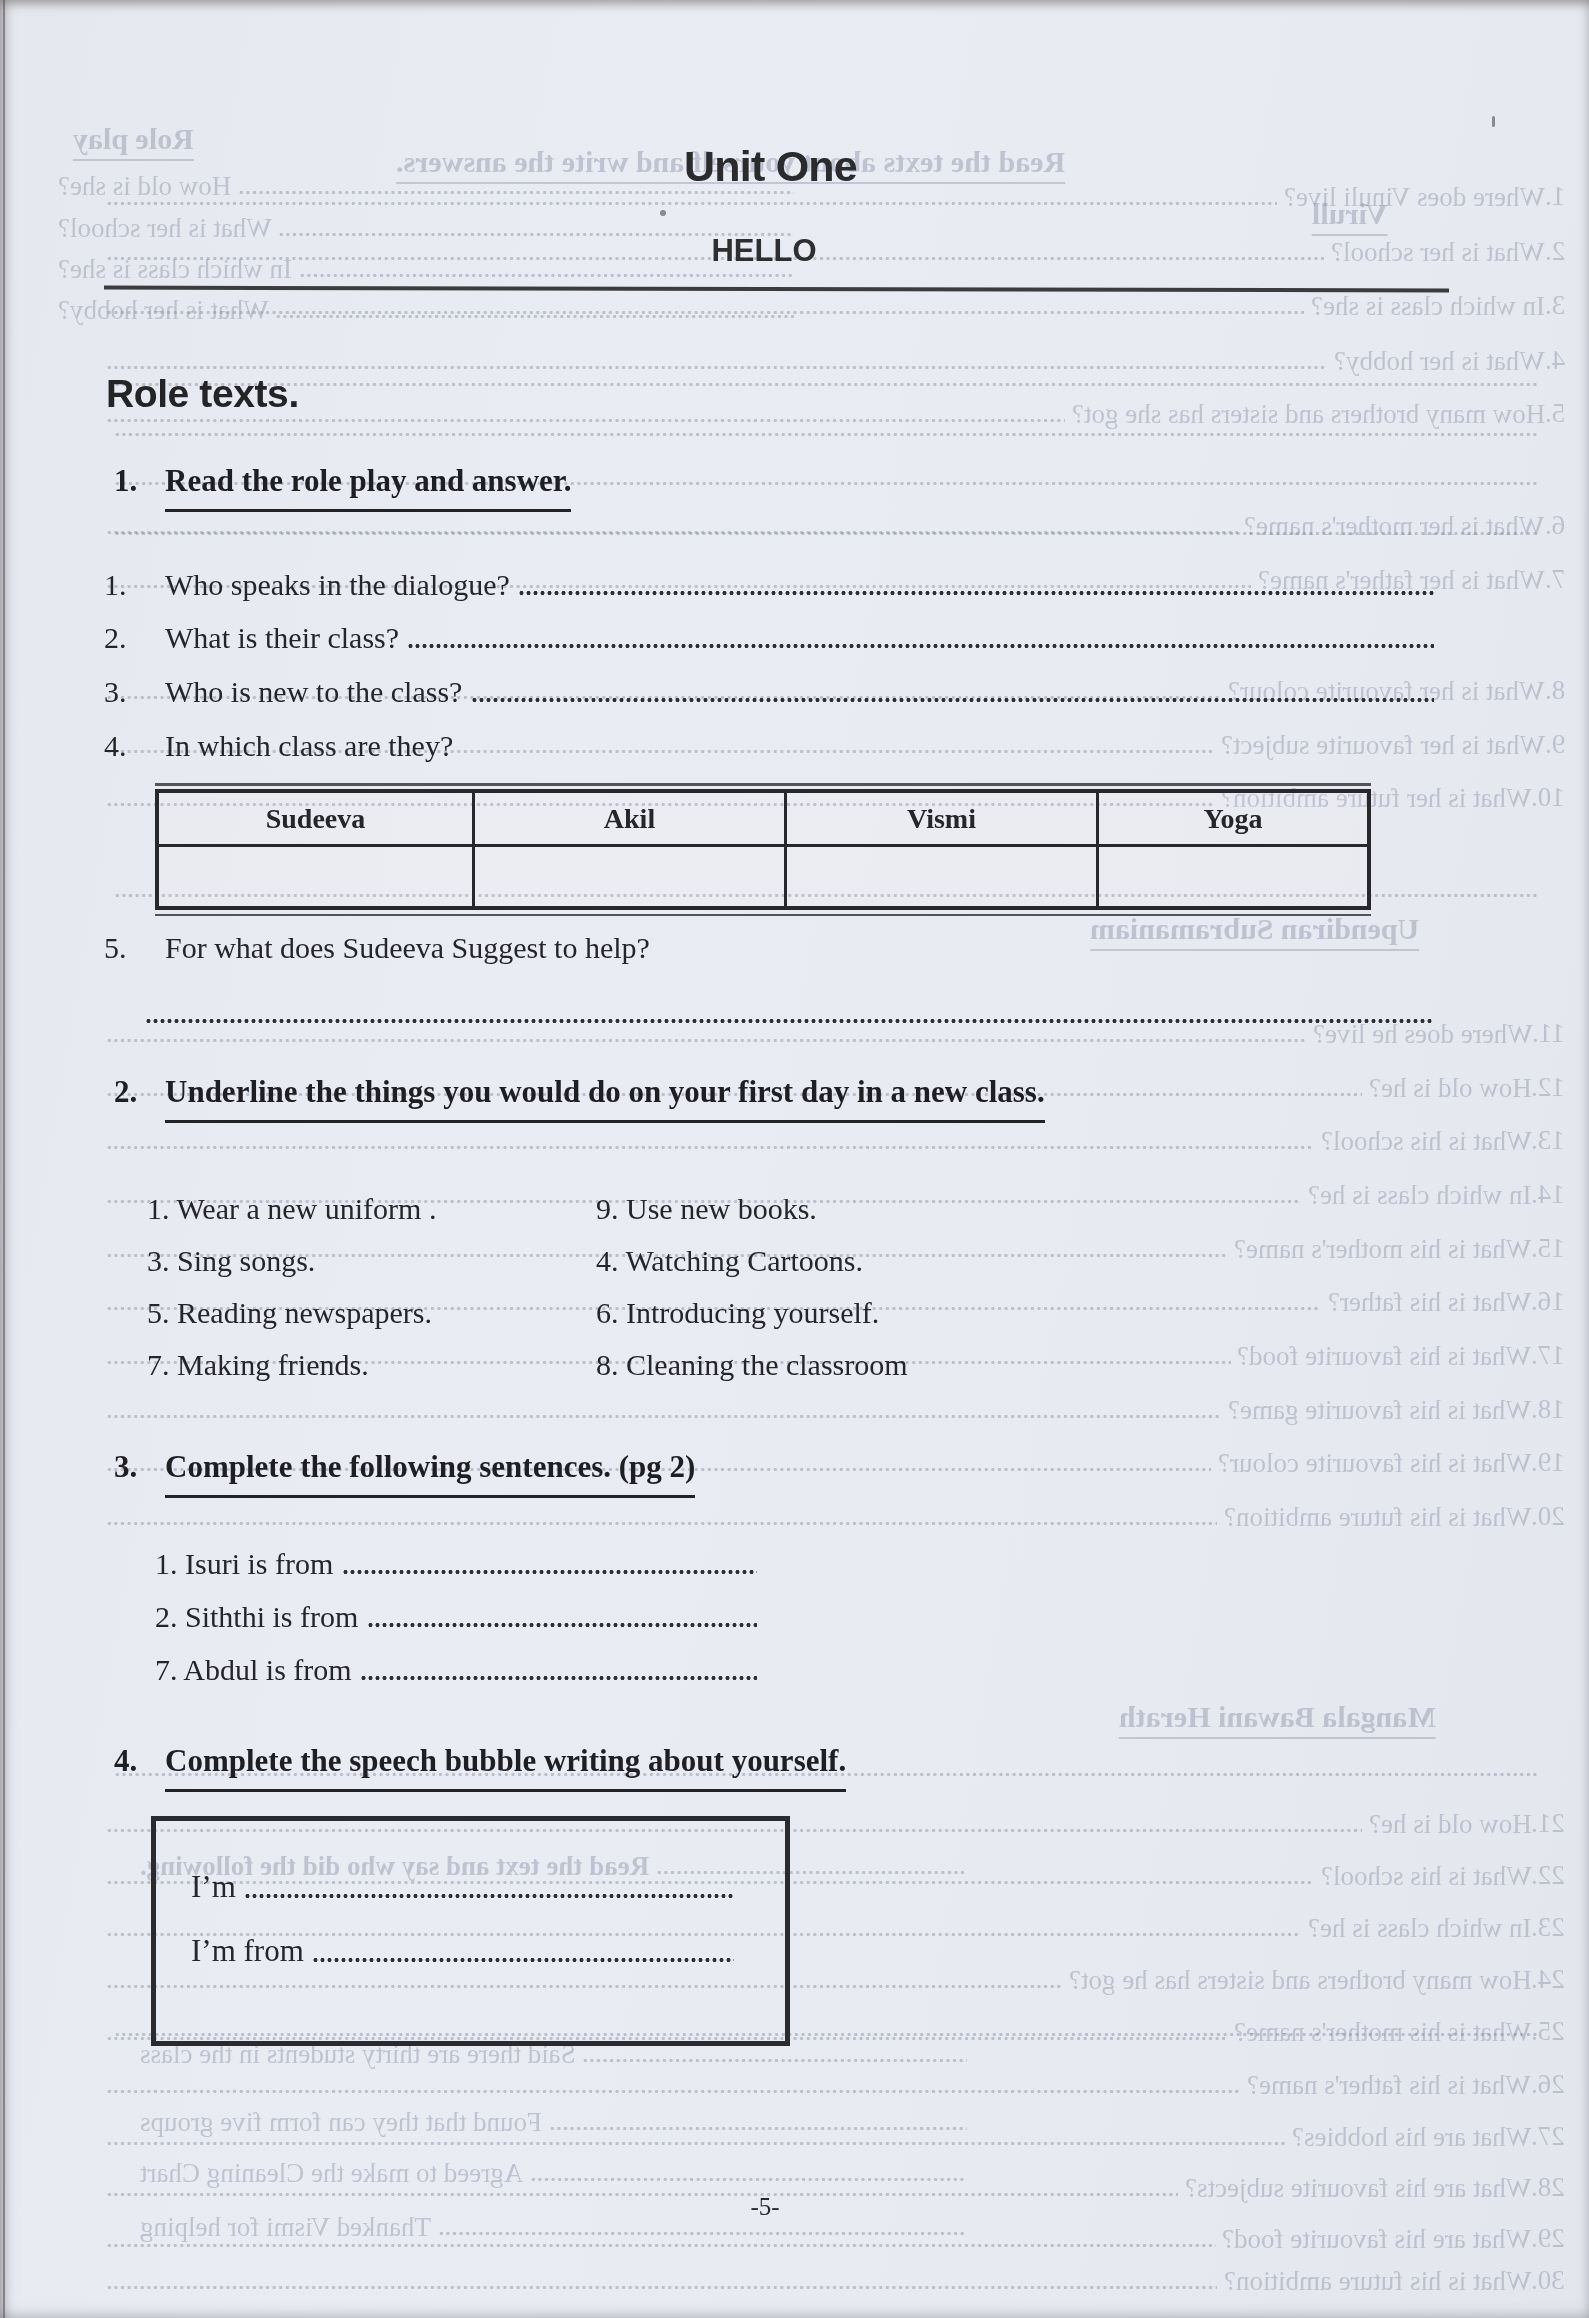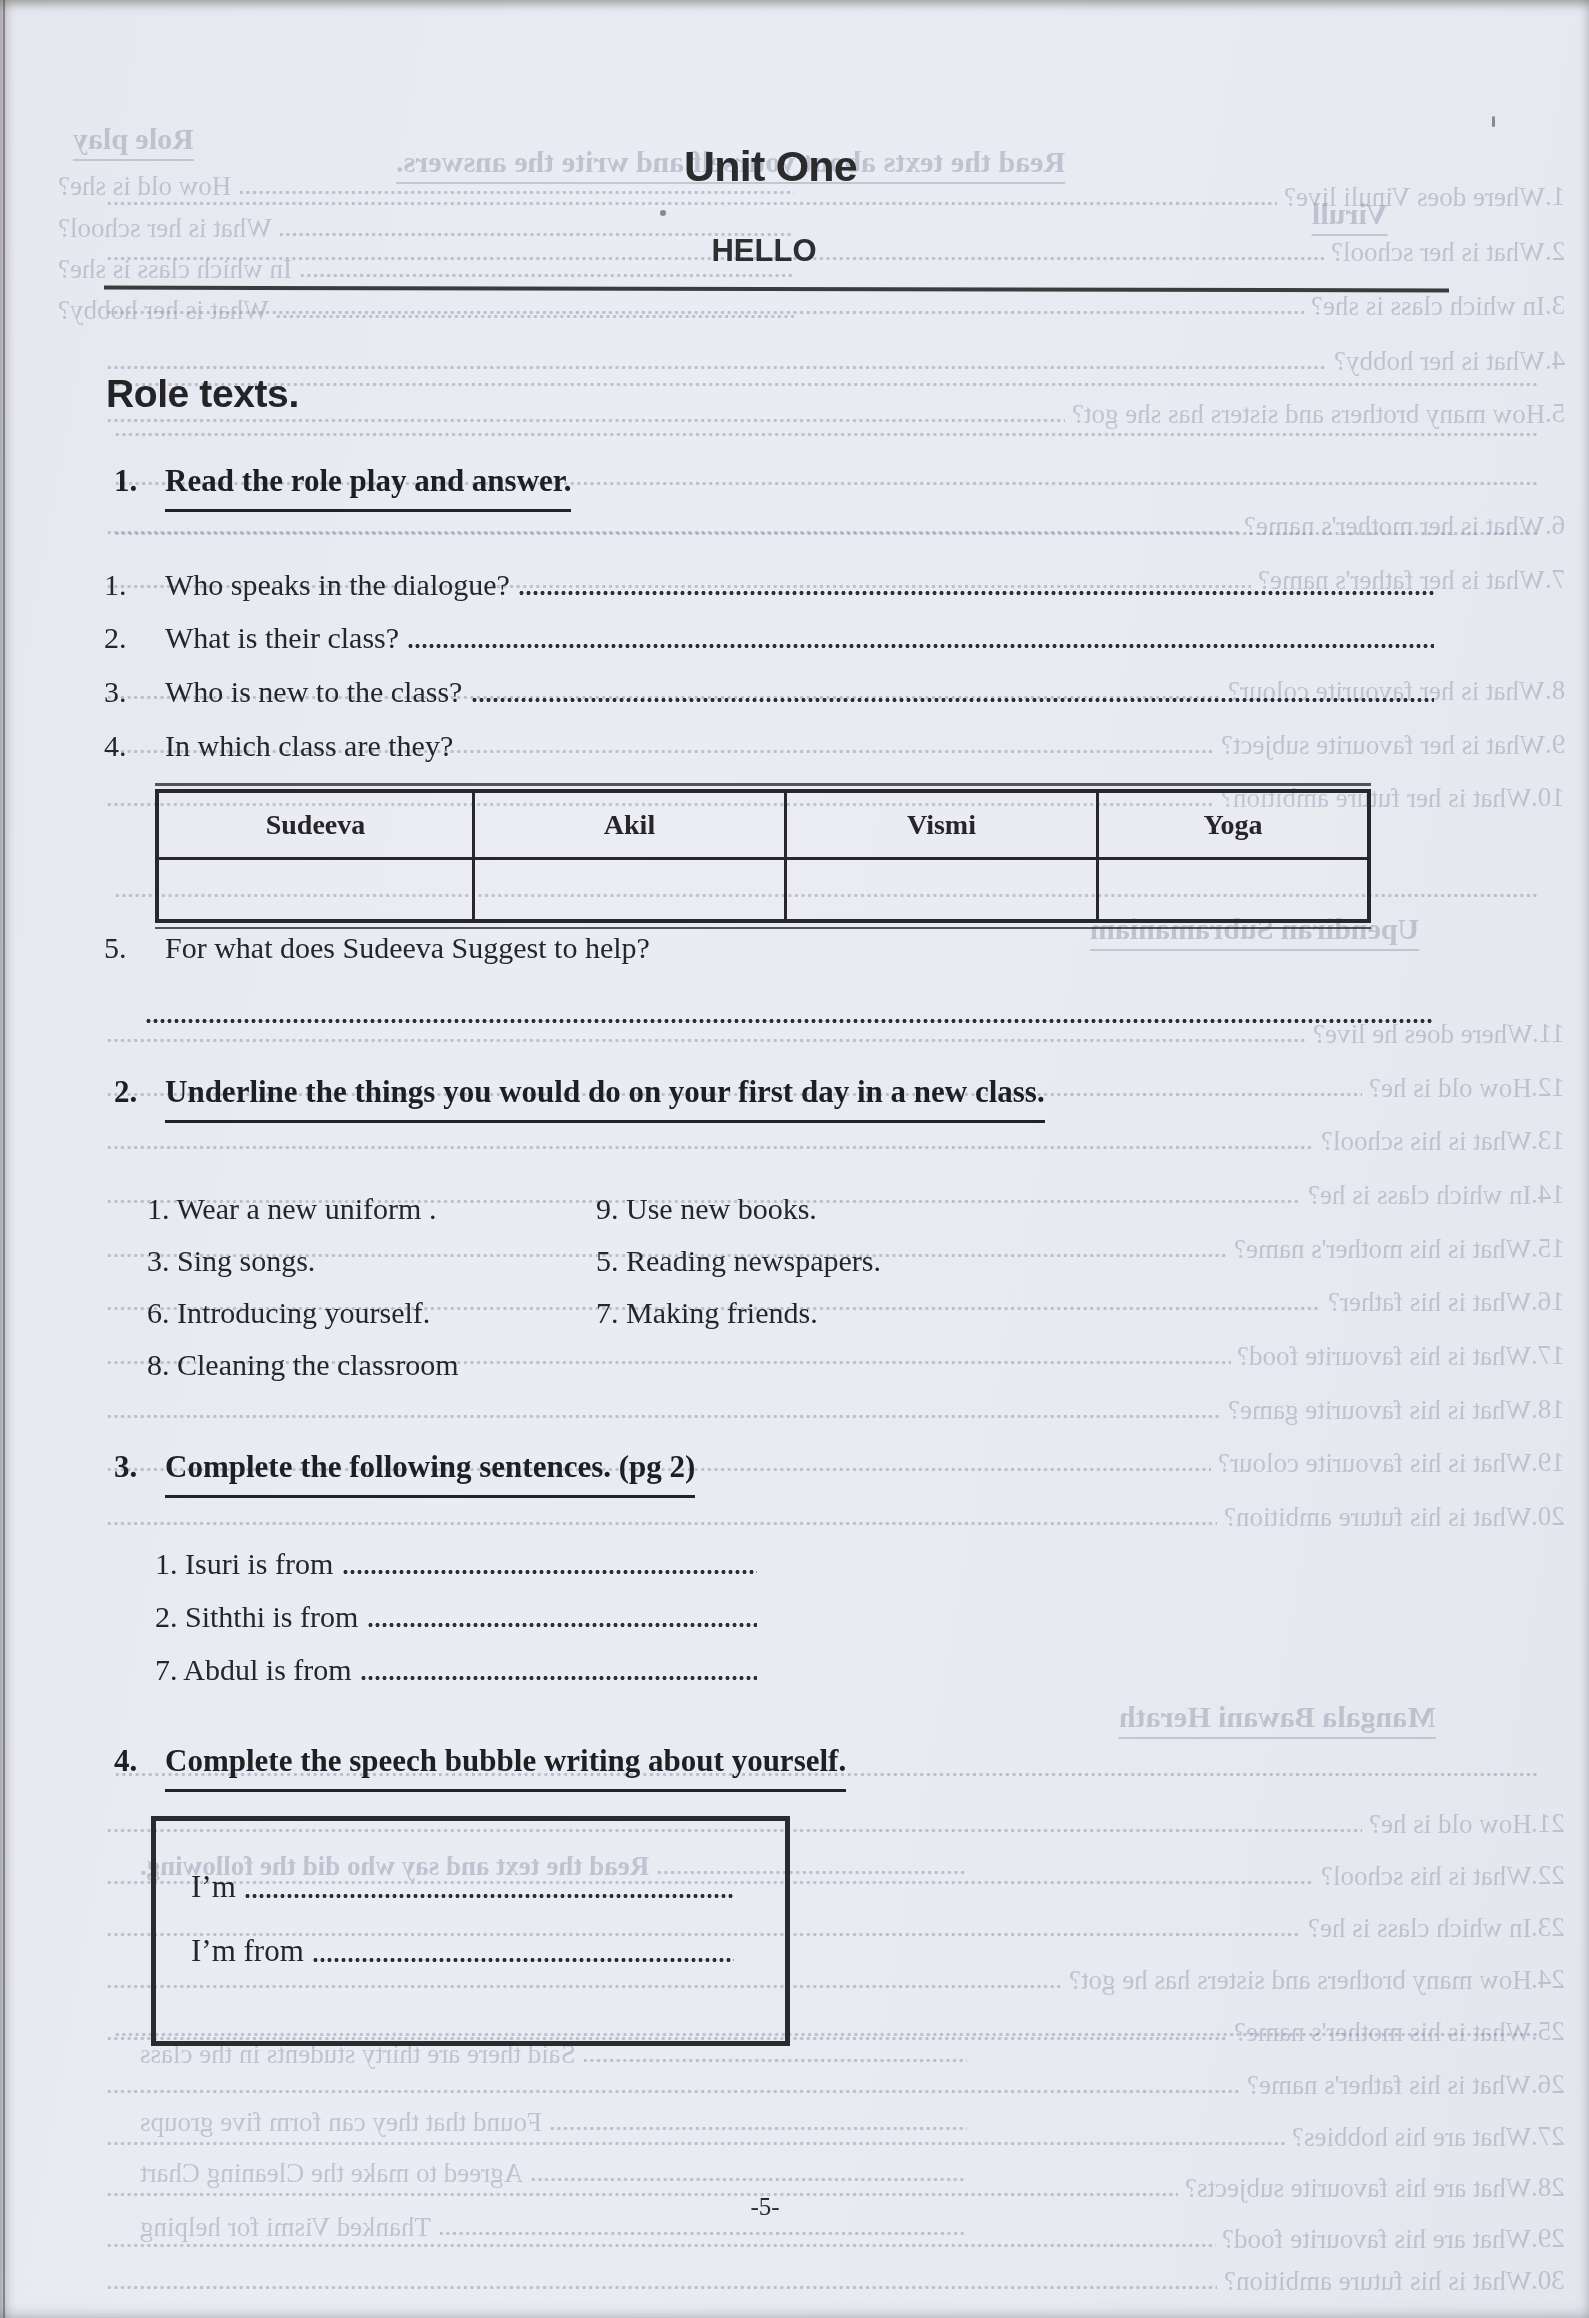--- a/index.html
+++ b/index.html
@@ -35,21 +35,21 @@
     background-size:7px 5.8px;background-repeat:repeat-x;background-position:left center;}
   .dots-rule{position:absolute;height:5.8px;
     background-image:radial-gradient(circle,#2e2e32 1.7px,rgba(0,0,0,0) 2.3px);
     background-size:7px 5.8px;background-repeat:repeat-x;background-position:left center;}
 
   .rp-table{position:absolute;left:155px;top:789px;width:1208px;border:4.1px solid #28282c;background:rgba(255,255,255,.06);}
   .rp-table::before,.rp-table::after{content:"";position:absolute;left:-4.1px;right:-4.1px;height:2.5px;background:rgba(45,45,50,.8);}
   .rp-table::before{top:-10px;} .rp-table::after{bottom:-10px;}
   .rp-row{display:grid;grid-template-columns:316px 312px 312px 268px;}
   .rp-row.head{border-bottom:3.3px solid #28282c;}
-  .rp-cell{height:64px;display:flex;align-items:center;justify-content:center;
+  .rp-cell{height:51px;display:flex;align-items:center;justify-content:center;
     font-size:28px;font-weight:bold;border-right:3.3px solid #28282c;}
   .rp-row.body .rp-cell{height:59px;}
   .rp-cell:last-child{border-right:none;}
 
   .items-grid{position:absolute;left:147px;top:1183px;width:1057px;display:grid;
     grid-template-columns:449px 1fr;grid-auto-rows:52px;font-size:30px;}
   .item{display:flex;align-items:center;white-space:nowrap;}
 
   .sent-row{position:absolute;left:155px;width:605px;height:36px;display:flex;align-items:flex-end;font-size:30px;}
   .sent-row .q-text{line-height:36px;}
@@ -345,20 +345,21 @@
   <div class="dots-rule" style="top:1018px;left:145px;width:1289px"></div>
 
   <div class="sec-head" style="top:1074px">
     <span class="sec-num">2.</span>
     <span class="sec-title">Underline the things you would do on your first day in a new class.</span>
   </div>
   <div class="items-grid" id="items-grid">
       <div class="item">1. Wear a new uniform .</div>
       <div class="item">9. Use new books.</div>
       <div class="item">3. Sing songs.</div>
+      <div class="item">4. Watching Cartoons.</div>
       <div class="item">5. Reading newspapers.</div>
       <div class="item">6. Introducing yourself.</div>
       <div class="item">7. Making friends.</div>
       <div class="item">8. Cleaning the classroom</div>
     </div>
 
   <div class="sec-head" style="top:1449px">
     <span class="sec-num">3.</span>
     <span class="sec-title">Complete the following sentences. (pg 2)</span>
   </div>

